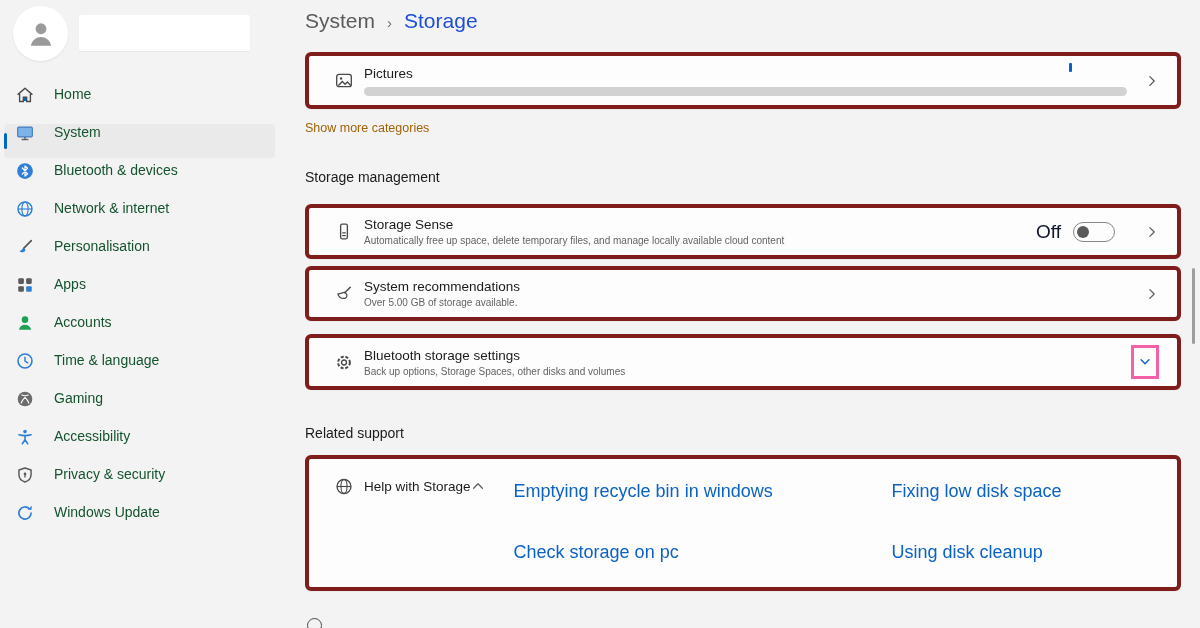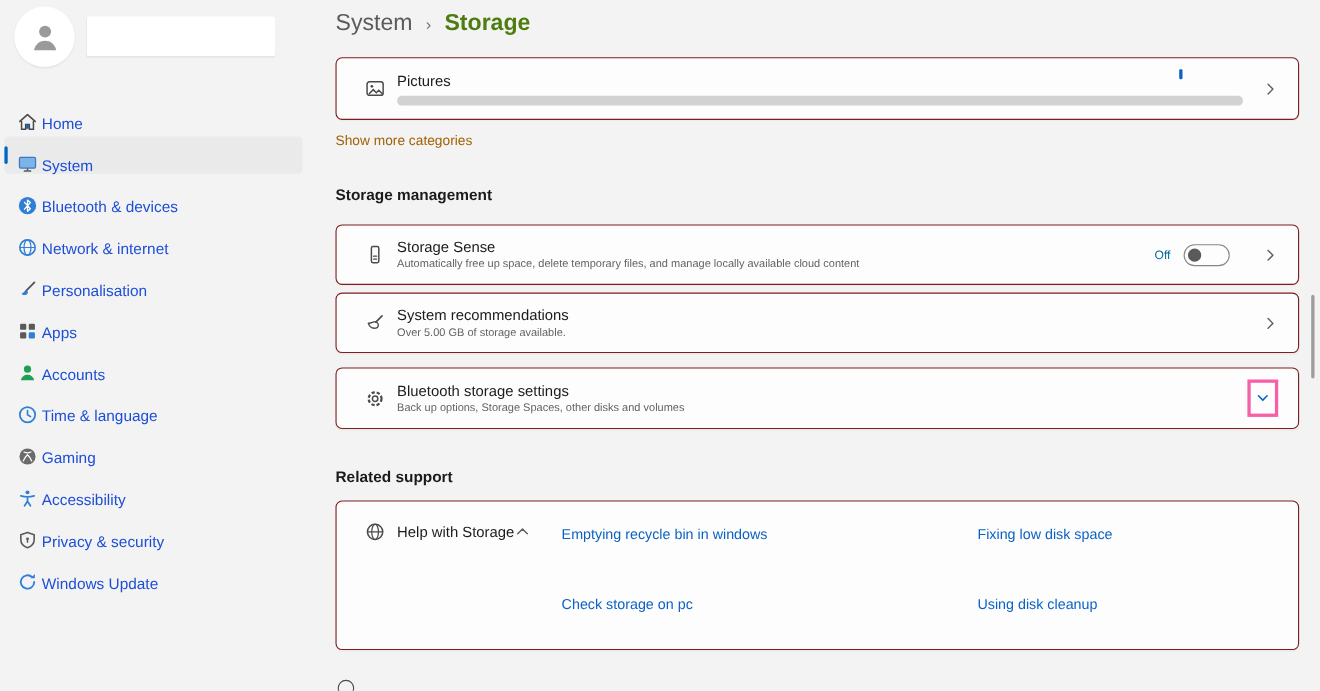--- a/index.html
+++ b/index.html
@@ -16,70 +16,70 @@
     background:#fff;box-shadow:0 1px 2px rgba(0,0,0,.08);
     display:flex;align-items:center;justify-content:center;
   }
   .namebox{
     position:absolute;left:79px;top:15px;width:171px;height:36px;background:#fff;
     border-radius:2px;box-shadow:0 1px 1px rgba(0,0,0,.05);
   }
   .nav{position:absolute;left:4px;top:86px;width:271px;}
   .nav-item{
     position:relative;height:34px;margin-bottom:4px;border-radius:4px;
-    display:flex;align-items:flex-end;gap:4px;padding:0 12px;cursor:default;
-    font-size:14px;color:#1d4ed8;
+    display:flex;align-items:flex-start;gap:20px;padding:0 12px;cursor:default;
+    font-size:14px;color:#14532d;
   }
   .nav-item.selected{background:#eaeaea;}
   .sel-bar{
     position:absolute;left:0;top:9px;width:3px;height:16px;border-radius:2px;background:#0067c0;
   }
   .icon{display:inline-flex;align-items:center;justify-content:center;width:18px;height:18px;flex:0 0 18px;}
   
   .main{position:absolute;left:305px;top:0;width:876px;height:628px;}
   .breadcrumb{position:absolute;top:9px;left:0;display:flex;align-items:center;gap:12px;}
   .bc-parent{font-size:21px;color:#5b5b5b;}
   .bc-sep{font-size:15px;color:#707070;padding-top:2px;}
-  .bc-current{font-size:21px;font-weight:700;color:#4d7c0f;}
+  .bc-current{font-size:21px;font-weight:400;color:#1d4ed8;}
   .card{
     position:absolute;left:0;width:876px;box-sizing:border-box;
-    background:#fdfdfd;border:1px solid #7f1d1d;border-radius:6px;
+    background:#fdfdfd;border:4px solid #7f1d1d;border-radius:6px;
     box-shadow:0 1px 1px rgba(0,0,0,.03);
     display:flex;align-items:center;padding:0 18px 0 26px;
   }
   .card-pictures{top:52px;height:57px;}
   .pict-col{flex:1;margin-left:11px;display:flex;flex-direction:column;gap:6px;position:relative;}
   .card-title{font-size:13.5px;color:#1b1b1b;}
   .card-sub{font-size:10px;color:#636363;margin-top:3px;}
   .progress{height:9px;background:#d2d2d2;border-radius:5px;width:100%;}
   .usage-marker{position:absolute;right:55px;top:-3px;width:3px;height:9px;background:#0b62c4;border-radius:1px;}
   .chev{margin-left:18px;flex:0 0 auto;display:inline-flex;}
   .show-more{position:absolute;top:121px;left:0;font-size:12.5px;color:#a16207;cursor:pointer;}
-  .section-h{position:absolute;left:0;font-size:14px;font-weight:700;color:#1b1b1b;}
+  .section-h{position:absolute;left:0;font-size:14px;font-weight:400;color:#1b1b1b;}
   .h-storage{top:169px;}
   .h-related{top:425px;}
   .card-sense{top:204px;height:55px;}
   .card-cleanup{top:266px;height:55px;}
   .card-advanced{top:334px;height:56px;}
   .txt-col{display:flex;flex-direction:column;margin-left:11px;min-width:0;}
   .right-cluster{margin-left:auto;display:flex;align-items:center;gap:12px;}
-  .toggle-label{font-size:11px;color:#0369a1;}
+  .toggle-label{font-size:19px;color:#0f172a;}
   .toggle{
     position:relative;width:42px;height:20px;border-radius:11px;
     border:1px solid #868686;background:#fdfdfd;box-sizing:border-box;
   }
   .toggle-knob{position:absolute;left:3px;top:3px;width:12px;height:12px;border-radius:50%;background:#5a5a5a;}
   .annotated-chevron{
     margin-left:auto;width:22px;height:28px;border:3px solid #f560a8;
     display:flex;align-items:center;justify-content:center;background:#fdfdfd;
   }
   .card-help{top:455px;height:136px;flex-direction:row;align-items:stretch;padding:0 18px 0 26px;}
   .help-top{display:flex;align-items:center;height:54px;}
   .help-links{display:grid;grid-template-columns:378px auto;row-gap:15px;margin:22px 0 0 29px;}
-  .help-link{font-size:13px;color:#0b62c4;cursor:pointer;}
+  .help-link{font-size:18px;color:#0b62c4;cursor:pointer;}
   .scrollbar{position:absolute;right:5px;top:268px;width:3px;height:76px;border-radius:2px;background:#9d9d9d;}
   .clipped-icon{
     position:absolute;left:2px;top:618px;width:15px;height:15px;border-radius:50%;
     border:1.6px solid #4a4a4a;box-sizing:border-box;
   }
 </style>
 </head>
 <body>
 
 <div class="sidebar">

